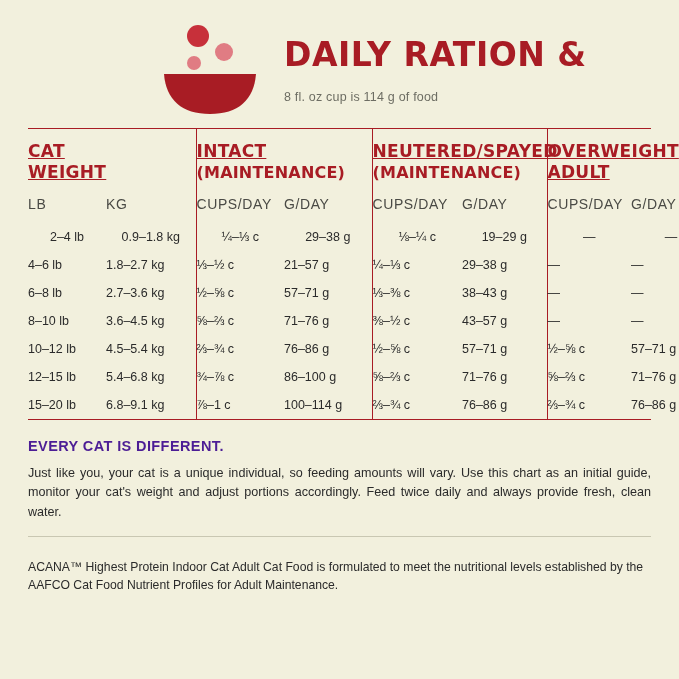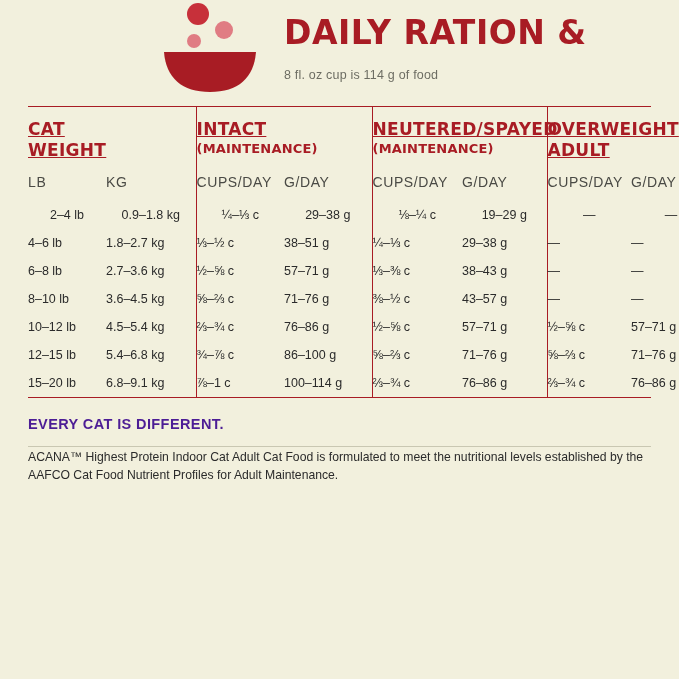--- a/index.html
+++ b/index.html
@@ -19,20 +19,21 @@
     width: 679px;
     height: 679px;
     box-sizing: border-box;
     padding: 0 28px;
   }
 
   
   .header {
     display: flex;
     align-items: center;
+    padding-top: 22px;
     padding-left: 130px;
     gap: 22px;
   }
   .bowl-logo {
     position: relative;
     width: 104px;
     height: 92px;
     flex: none;
   }
   .bowl-logo svg { display: block; }
@@ -78,21 +79,21 @@
     font-size: 17px;
     font-weight: bold;
     color: #a81c24;
     letter-spacing: 0.3px;
     line-height: 1.25;
     text-transform: uppercase;
     text-decoration: underline;
   }
   .grp-sub {
     font-family: "DejaVu Sans", sans-serif;
-    font-size: 13px;
+    font-size: 16px;
     font-weight: bold;
     color: #a81c24;
     letter-spacing: 0.2px;
     margin-top: 1px;
     text-transform: uppercase;
   }
   .vline { border-left: 1.5px solid #a81c24; }
 
   .pad-l { padding-left: 14px; }
 
@@ -129,21 +130,21 @@
     font-size: 12.6px;
     line-height: 1.55;
     color: #2b2b2b;
     text-align: justify;
   }
   .divider {
     margin-top: 14px;
     border-top: 1px solid #c9c7b2;
   }
   .fineprint {
-    margin-top: 1px;
+    margin-top: 21px;
     font-size: 12.2px;
     line-height: 1.5;
     color: #2b2b2b;
   }
 </style>
 </head>
 <body>
 
 <div class="page">
 
@@ -213,21 +214,21 @@
         <td>29–38 g</td>
         <td class="vline pad-l">⅛–¼ c</td>
         <td>19–29 g</td>
         <td class="vline pad-l">—</td>
         <td>—</td>
       </tr>
       <tr class="data-row">
         <td>4–6 lb</td>
         <td>1.8–2.7 kg</td>
         <td class="vline pad-l">⅓–½ c</td>
-        <td>38–51 g</td>
+        <td>21–57 g</td>
         <td class="vline pad-l">¼–⅓ c</td>
         <td>29–38 g</td>
         <td class="vline pad-l">—</td>
         <td>—</td>
       </tr>
       <tr class="data-row">
         <td>6–8 lb</td>
         <td>2.7–3.6 kg</td>
         <td class="vline pad-l">½–⅝ c</td>
         <td>57–71 g</td>
@@ -275,17 +276,18 @@
         <td>76–86 g</td>
         <td class="vline pad-l">⅔–¾ c</td>
         <td>76–86 g</td>
       </tr>
     </tbody>
       </table>
   </div>
 
   <div class="bottom">
     <div class="every-cat">EVERY CAT IS DIFFERENT.</div>
+    <div class="para">Just like you, your cat is a unique individual, so feeding amounts will vary. Use this chart as an initial guide, monitor your cat's weight and adjust portions accordingly. Feed twice daily and always provide fresh, clean water.</div>
     <div class="divider"></div>
     <div class="fineprint">ACANA™ Highest Protein Indoor Cat Adult Cat Food is formulated to meet the nutritional levels established by the AAFCO Cat Food Nutrient Profiles for Adult Maintenance.</div>
   </div>
 
 </div>
 
 </body></html>

